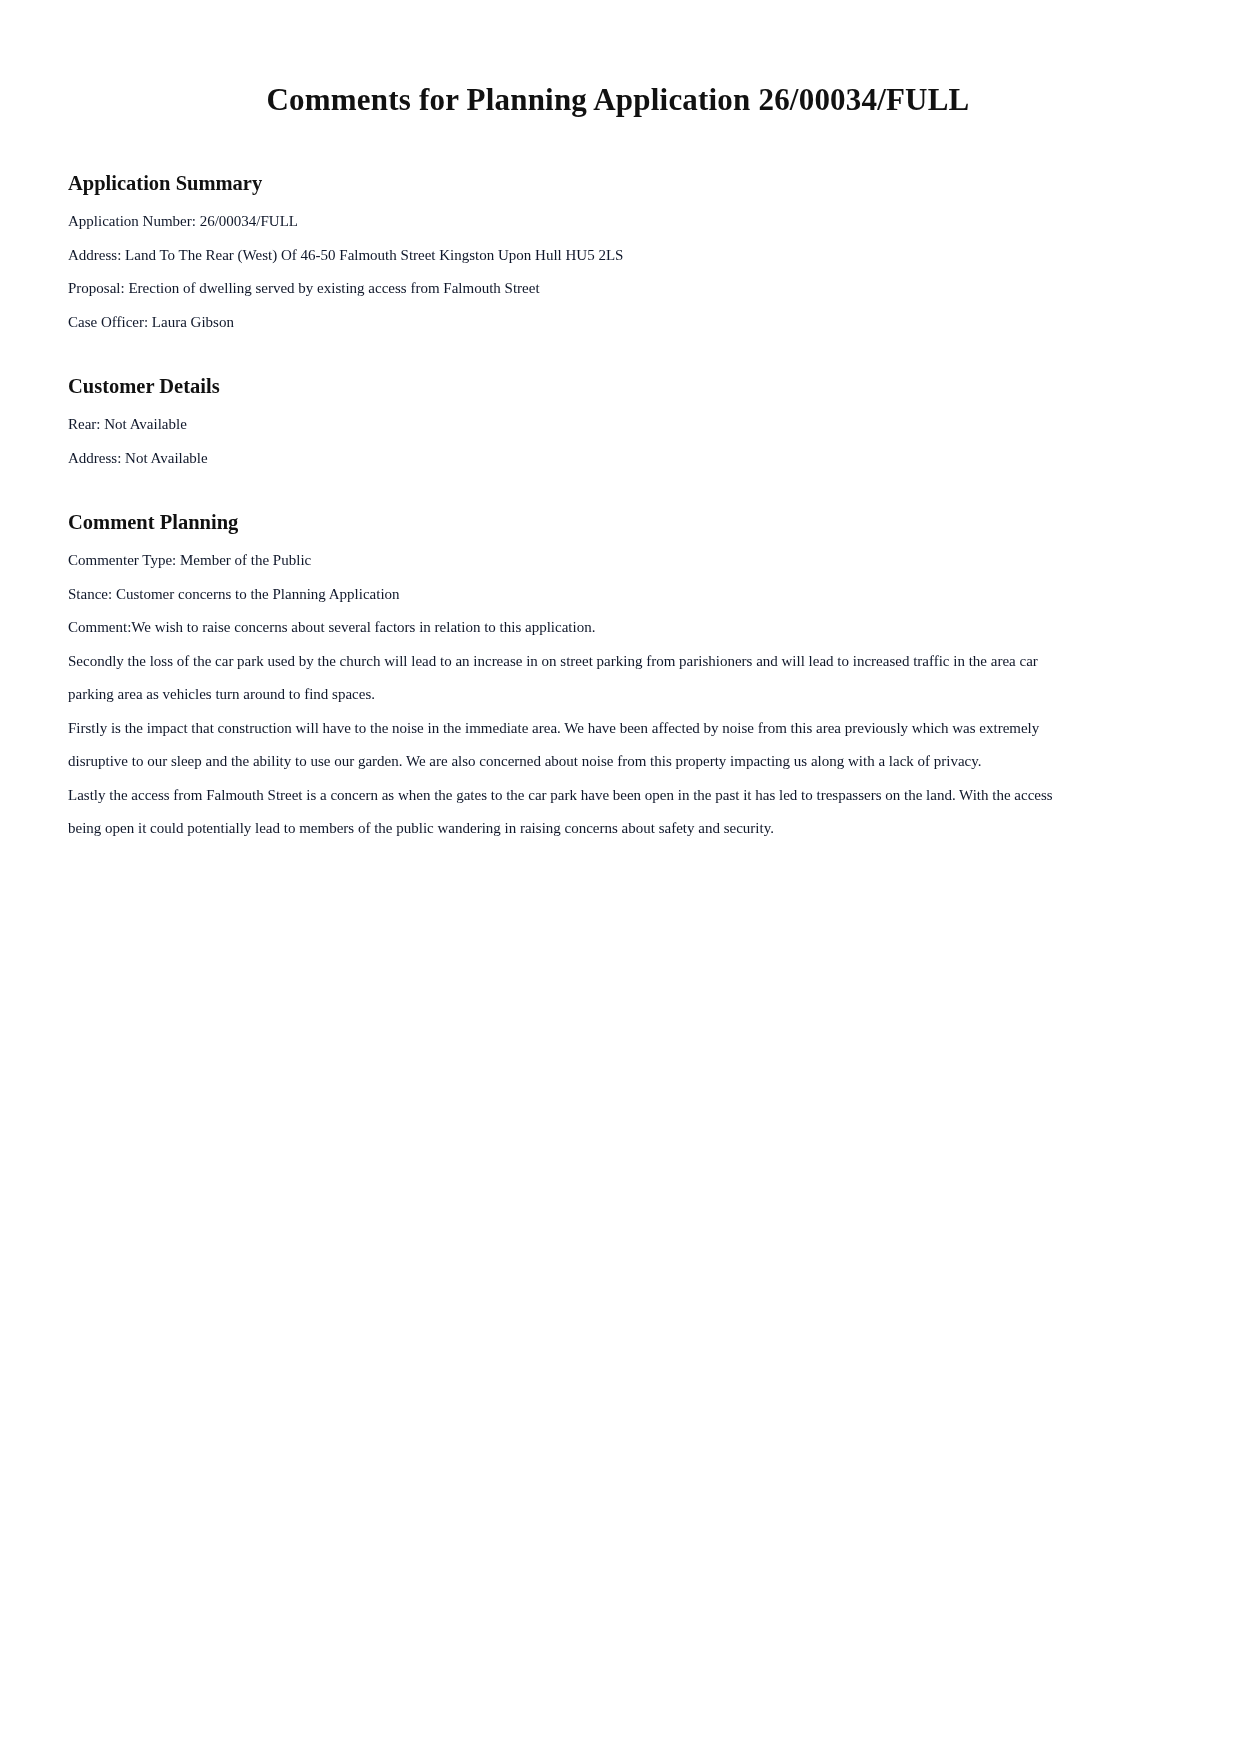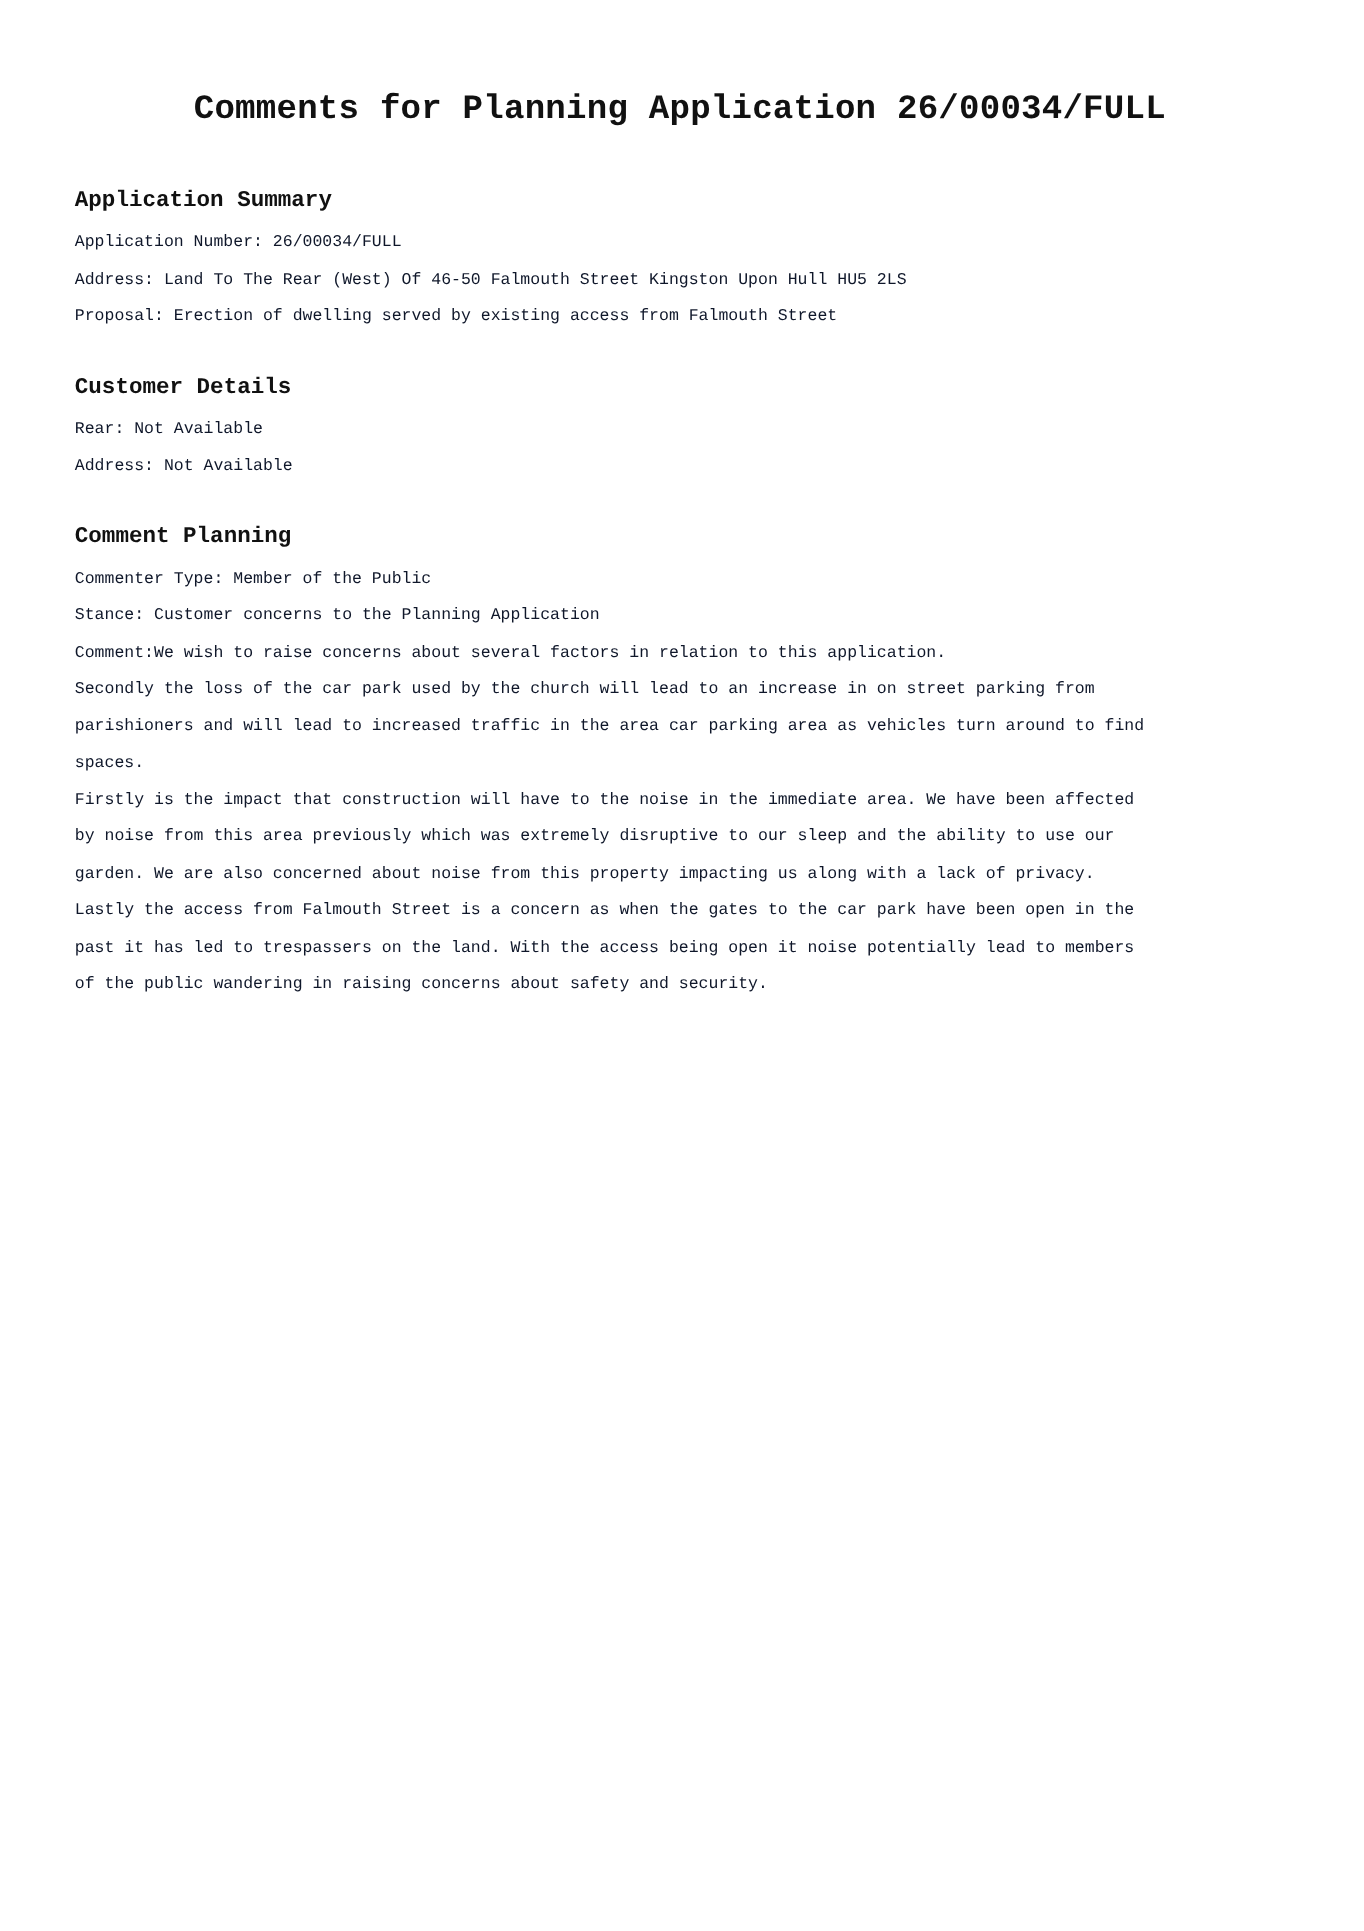--- a/index.html
+++ b/index.html
@@ -6,21 +6,21 @@
     margin: 0;
     padding: 0;
     background: #ffffff;
   }
   .page {
     width: 1240px;
     height: 1470px;
     background: #ffffff;
     box-sizing: border-box;
     padding: 82px 72px 0 68px;
-    font-family: Liberation Mono, monospace;
+    font-family: Liberation Serif, serif;
     color: #1a1a1a;
     overflow: hidden;
   }
   .doc-title {
     text-align: center;
     font-size: 31px;
     font-weight: bold;
     color: #111111;
     margin: 0 0 54px 0;
     letter-spacing: 0.2px;
@@ -48,31 +48,32 @@
 
 <div class="page">
 
   <h1 class="doc-title">Comments for Planning Application 26/00034/FULL</h1>
 
   <div class="section">
     <h2 class="section-heading">Application Summary</h2>
     <p class="section-line">Application Number: 26/00034/FULL</p>
     <p class="section-line">Address: Land To The Rear (West) Of 46-50 Falmouth Street Kingston Upon Hull HU5 2LS</p>
     <p class="section-line">Proposal: Erection of dwelling served by existing access from Falmouth Street</p>
+    <p class="section-line">Case Officer: Laura Gibson</p>
   </div>
 
   <div class="section">
     <h2 class="section-heading">Customer Details</h2>
     <p class="section-line">Rear: Not Available</p>
     <p class="section-line">Address: Not Available</p>
   </div>
 
   <div class="section">
     <h2 class="section-heading">Comment Planning</h2>
     <p class="section-line">Commenter Type: Member of the Public</p>
     <p class="section-line">Stance: Customer concerns to the Planning Application</p>
     <p class="section-line">Comment:We wish to raise concerns about several factors in relation to this application.</p>
     <p class="section-line">Secondly the loss of the car park used by the church will lead to an increase in on street parking from parishioners and will lead to increased traffic in the area car parking area as vehicles turn around to find spaces.</p>
     <p class="section-line">Firstly is the impact that construction will have to the noise in the immediate area. We have been affected by noise from this area previously which was extremely disruptive to our sleep and the ability to use our garden. We are also concerned about noise from this property impacting us along with a lack of privacy.</p>
-    <p class="section-line">Lastly the access from Falmouth Street is a concern as when the gates to the car park have been open in the past it has led to trespassers on the land. With the access being open it noise potentially lead to members of the public wandering in raising concerns about safety and security.</p>
+    <p class="section-line">Lastly the access from Falmouth Street is a concern as when the gates to the car park have been open in the past it has led to trespassers on the land. With the access being open it could potentially lead to members of the public wandering in raising concerns about safety and security.</p>
   </div>
 
 </div>
 
 </body></html>

